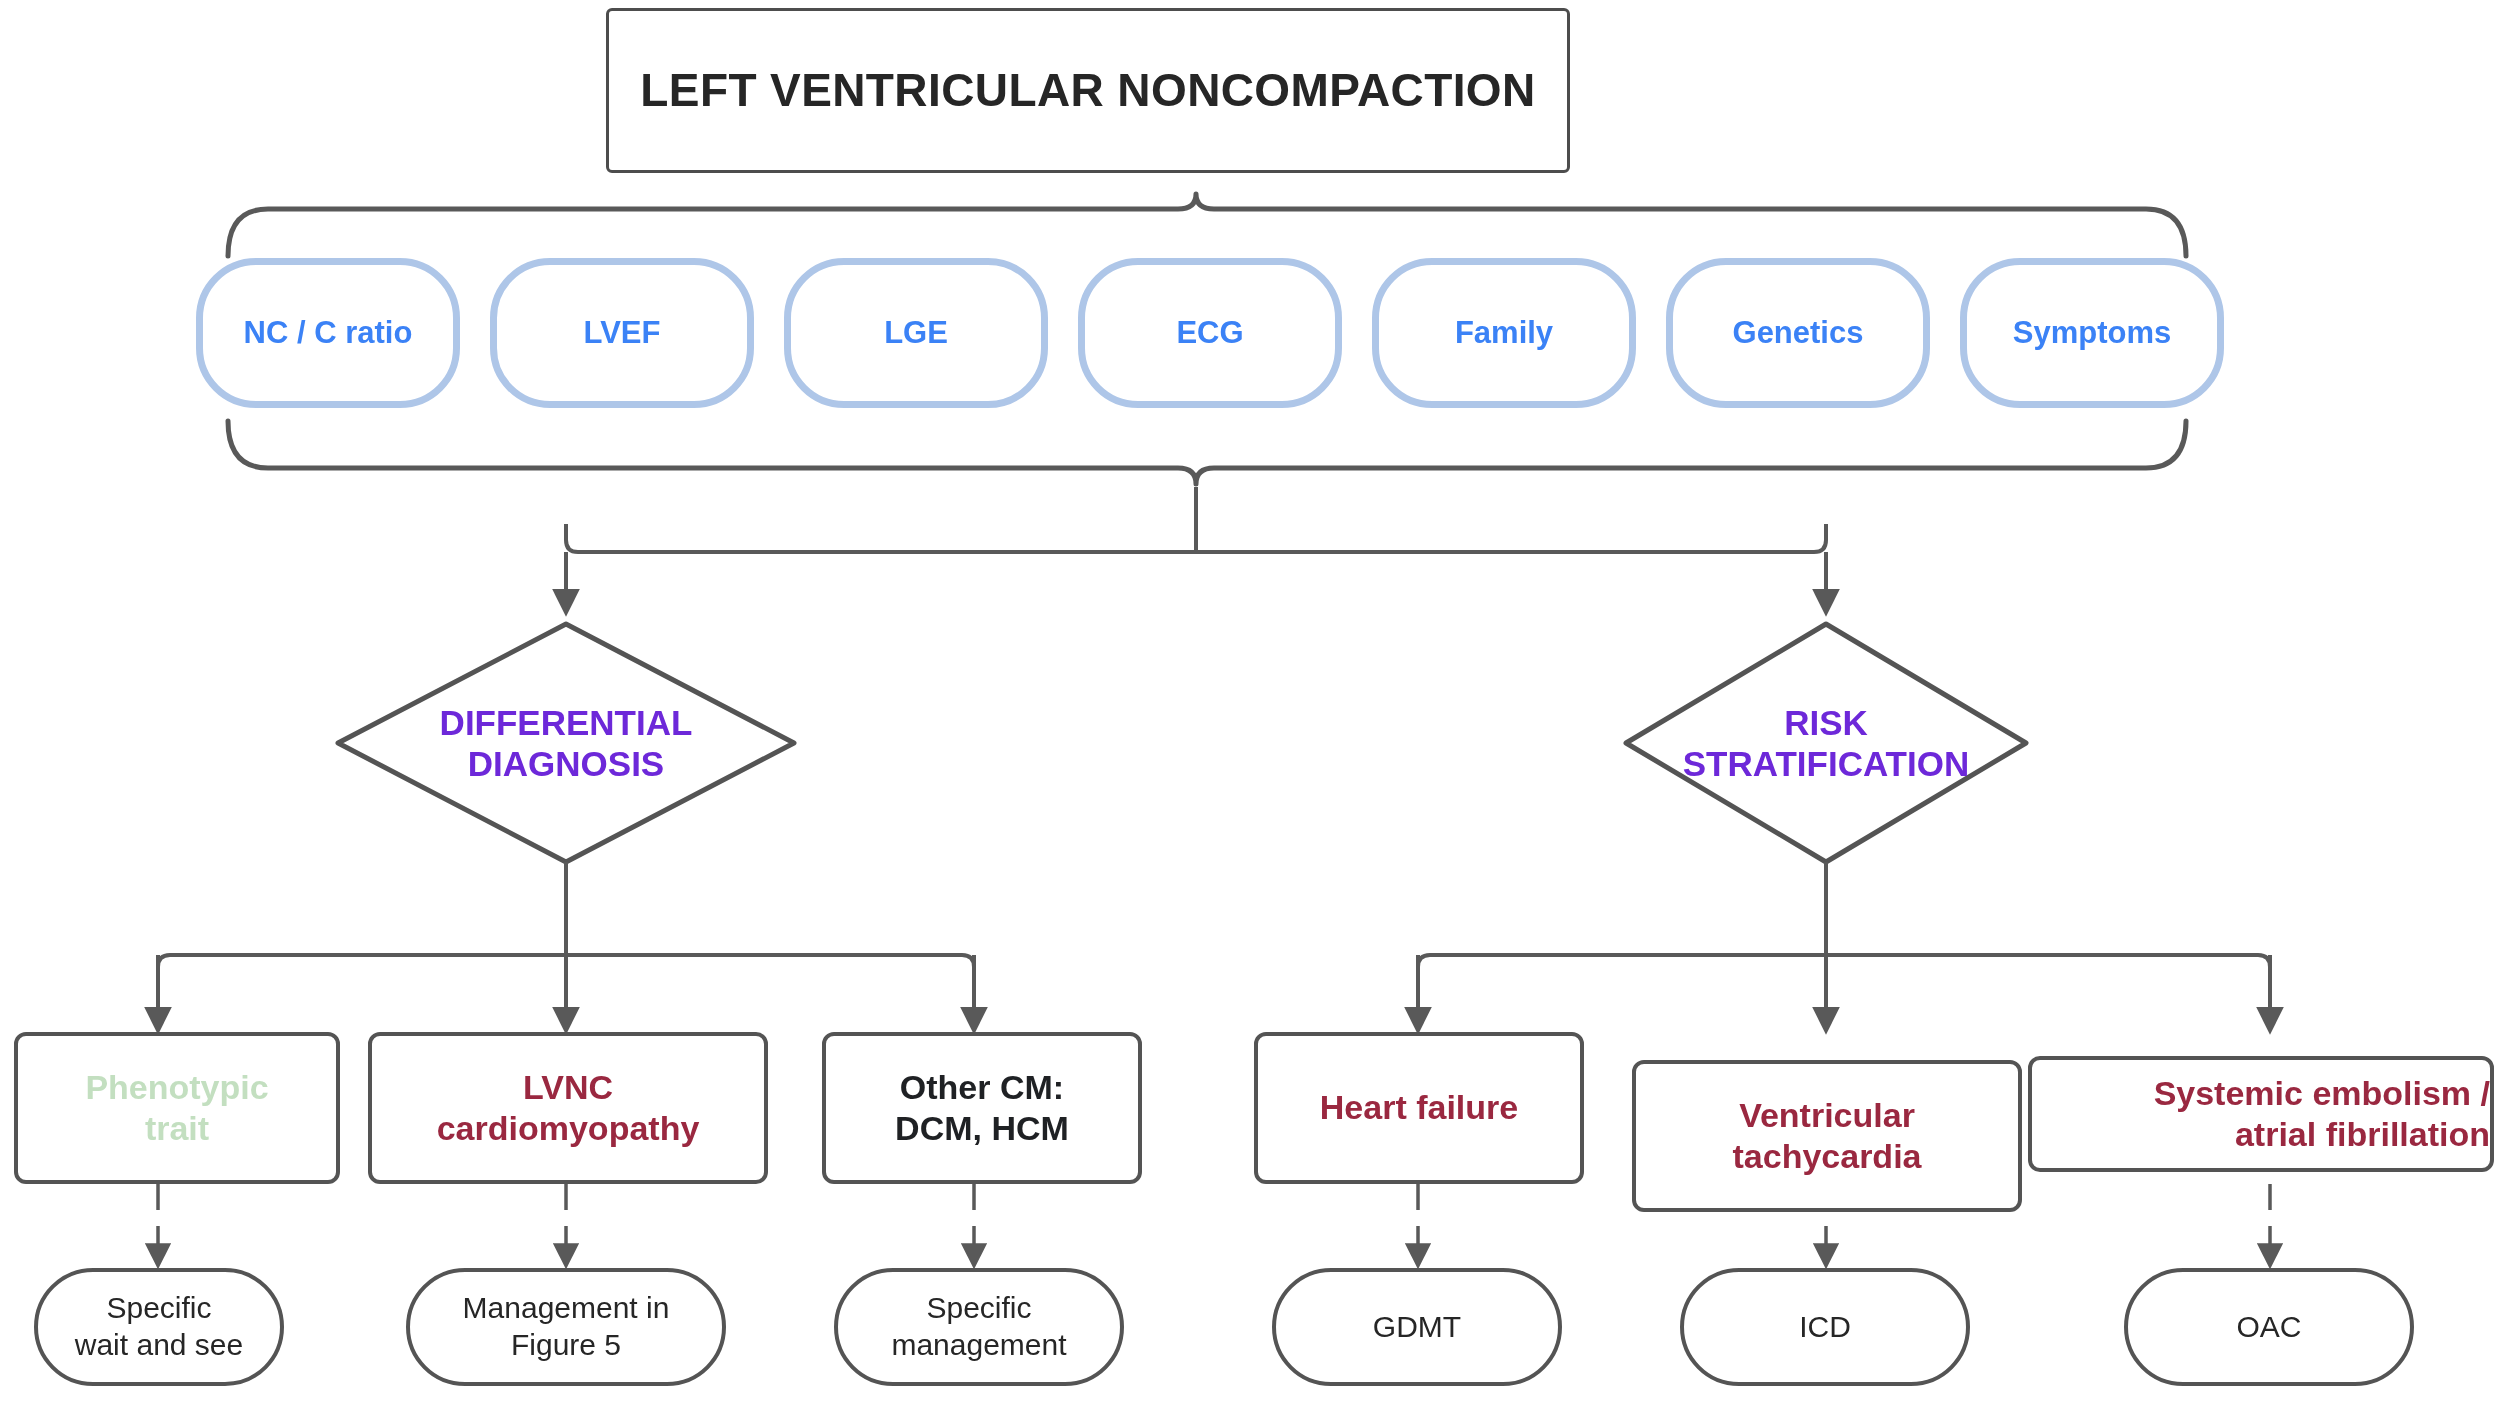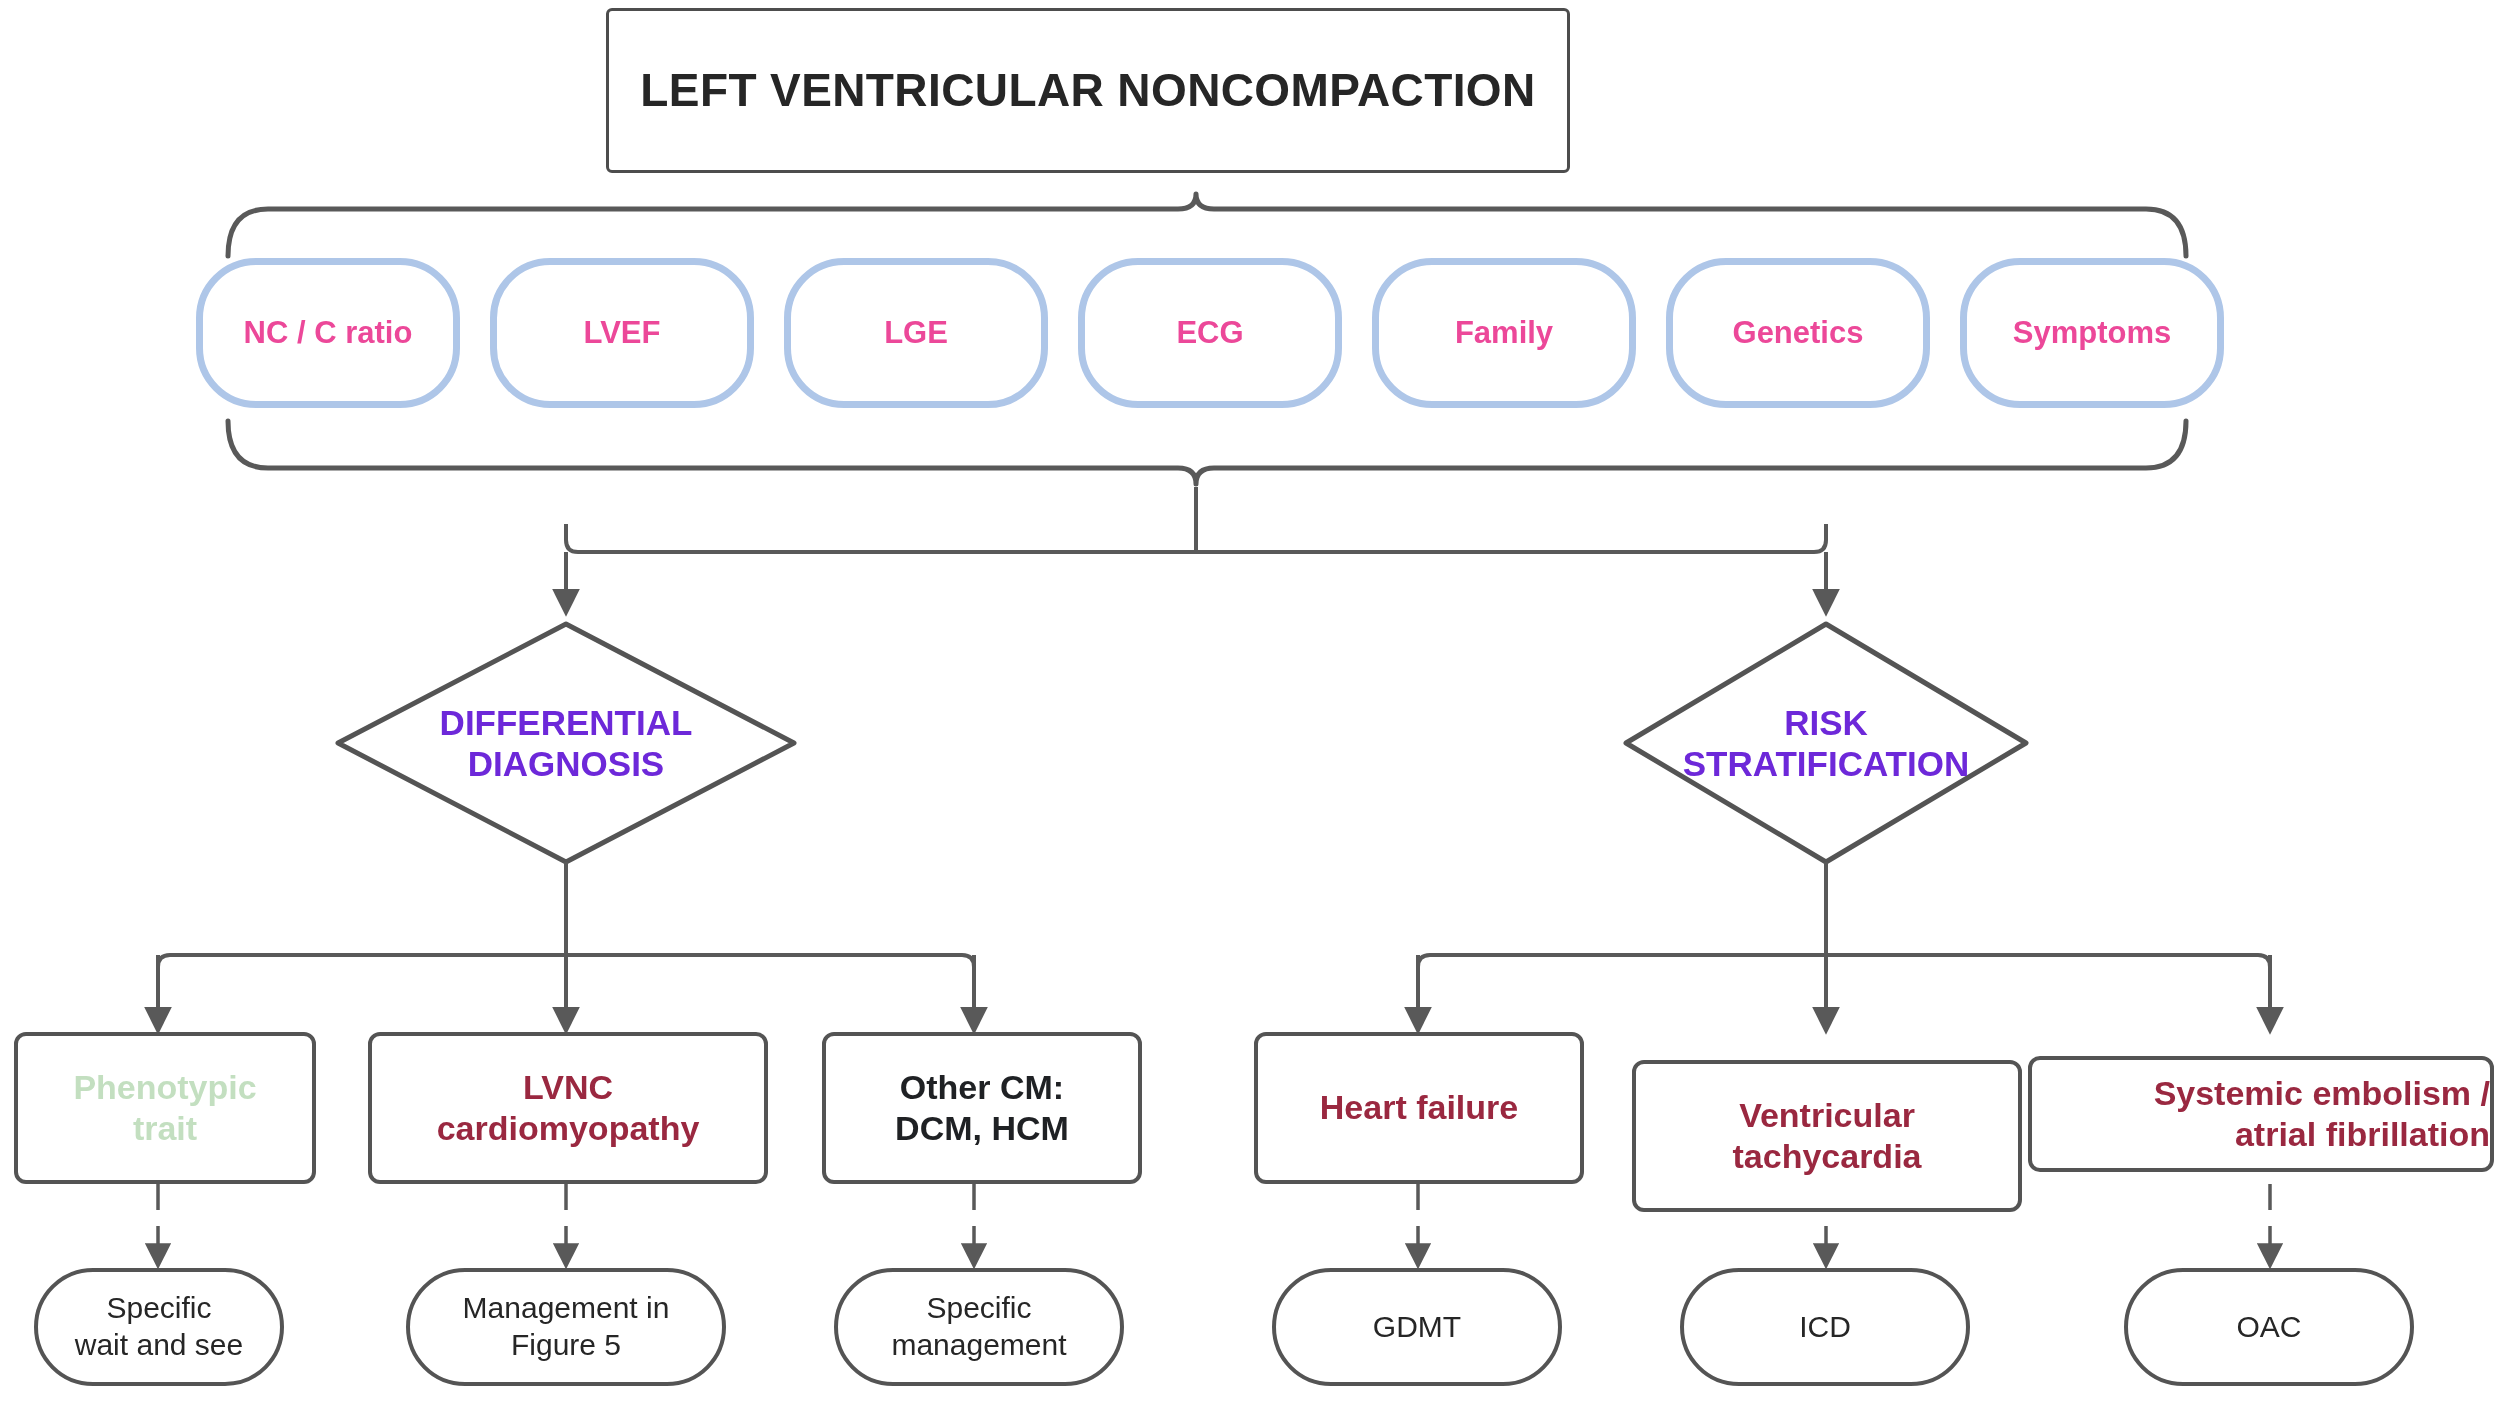--- a/index.html
+++ b/index.html
@@ -45,21 +45,21 @@
     font-weight: bold;
     color: #262626;
     letter-spacing: 0.4px;
   }
   
   .pill {
     border: 7px solid #aec6e8;
     border-radius: 60px;
     font-size: 31px;
     font-weight: bold;
-    color: #ec4899;
+    color: #3b82f6;
   }
   
   .decision-box {
     border: 4px solid #545454;
     border-radius: 12px;
     font-size: 34px;
     font-weight: bold;
   }
   .decision-box.green { color: #c3dfc0; }
   .decision-box.maroon { color: #9a2840; }
@@ -186,21 +186,21 @@
 
   <div class="diamond-label" style="left:336px; top:688px; width:460px; height:110px; flex-direction:column;">
     <span>DIFFERENTIAL</span>
     <span>DIAGNOSIS</span>
   </div>
   <div class="diamond-label" style="left:1596px; top:688px; width:460px; height:110px; flex-direction:column;">
     <span>RISK</span>
     <span>STRATIFICATION</span>
   </div>
 
-  <div class="node decision-box green" style="left:14px; top:1032px; width:302px; height:152px; flex-direction:column;">
+  <div class="node decision-box green" style="left:14px; top:1032px; width:326px; height:152px; flex-direction:column;">
     <span>Phenotypic</span>
     <span>trait</span>
   </div>
 
   <div class="node decision-box maroon" style="left:368px; top:1032px; width:400px; height:152px; flex-direction:column;">
     <span>LVNC</span>
     <span>cardiomyopathy</span>
   </div>
 
   <div class="node decision-box dark" style="left:822px; top:1032px; width:320px; height:152px; flex-direction:column;">

